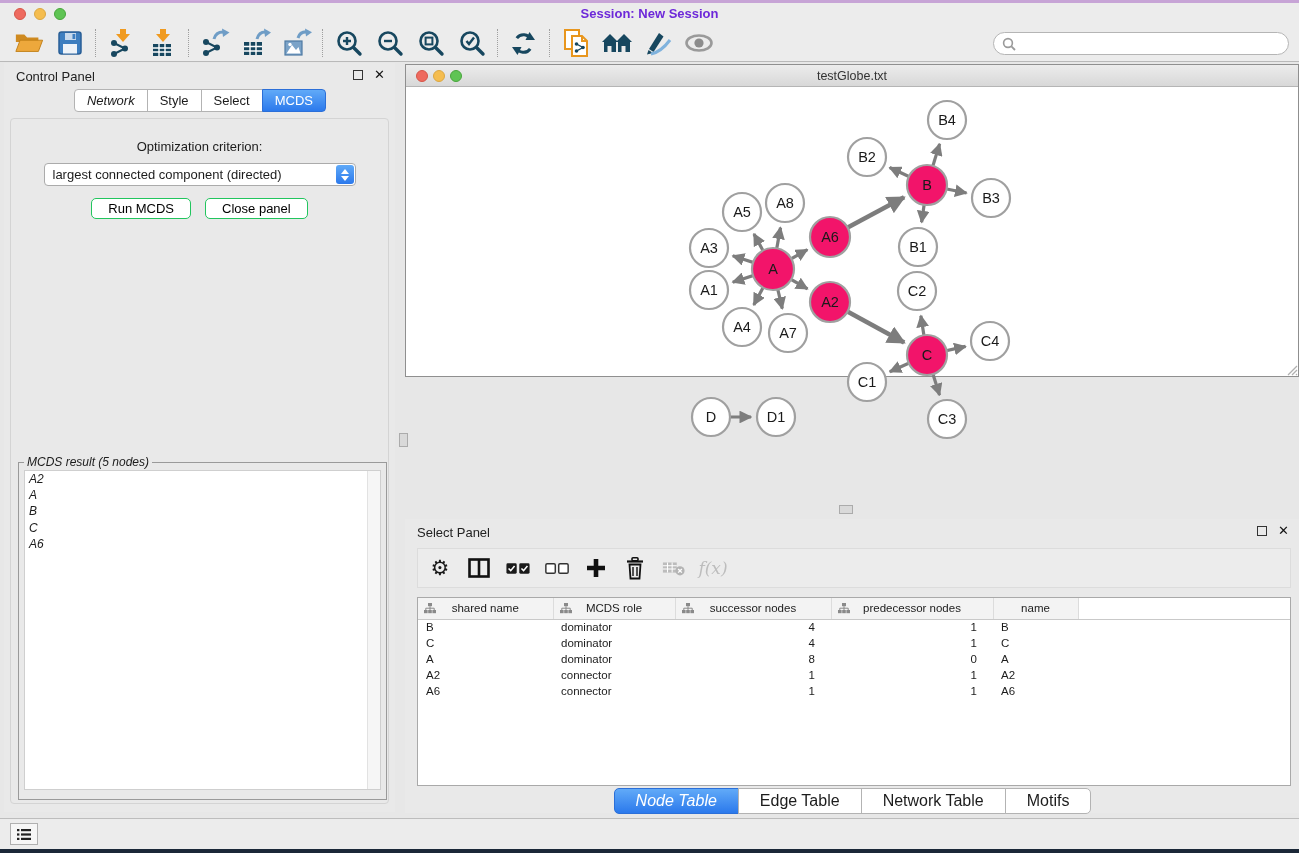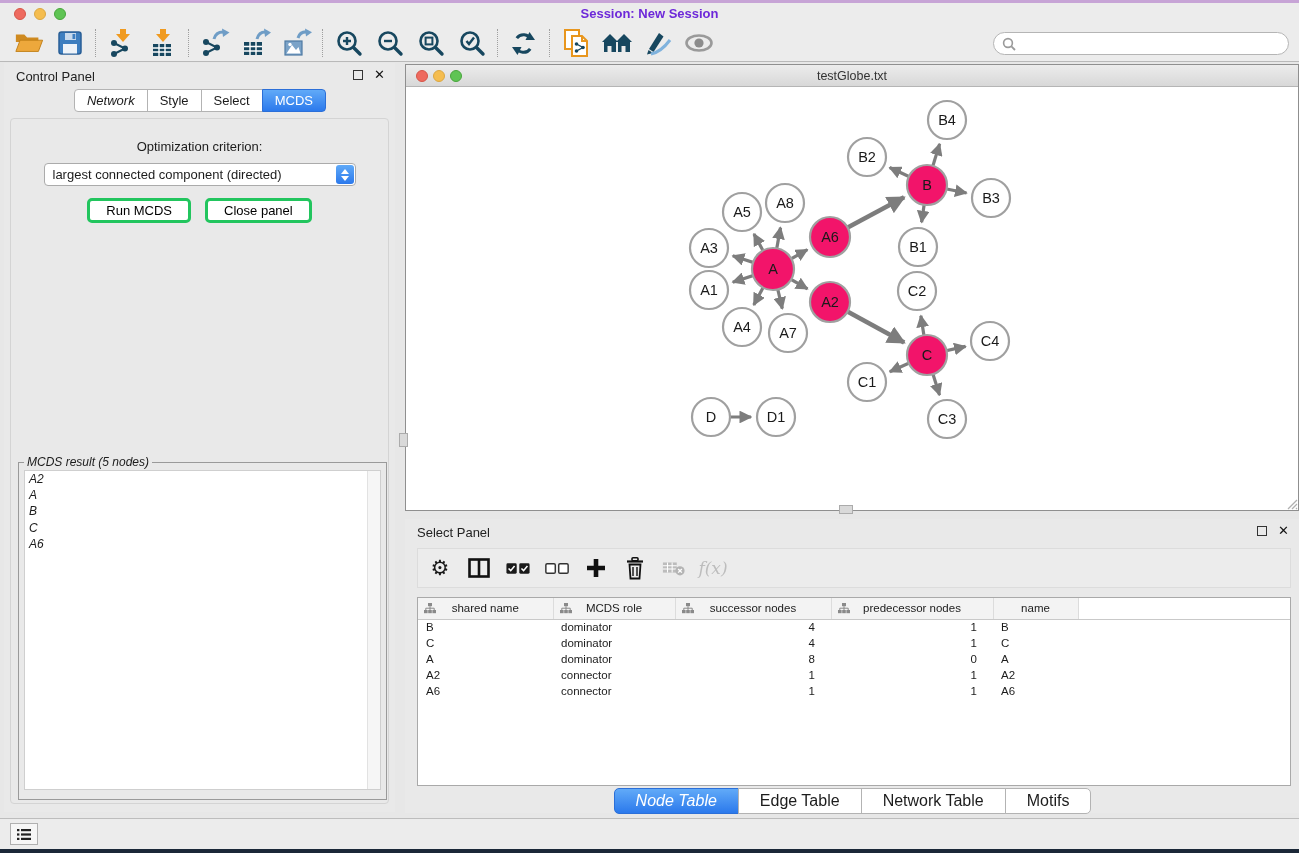--- a/index.html
+++ b/index.html
@@ -35,30 +35,30 @@
   .seg-tabs .tab:last-child { border-radius:0 4px 4px 0; }
   .seg-tabs .tab.active { background:linear-gradient(#61aaf8,#2b79ec); color:#fff; border-color:#2b6fd8; }
 
   .cp-body { position:absolute; left:6px; right:6px; top:55px; bottom:8px; border:1px solid #d4d4d4; border-radius:4px; }
   .opt-label { text-align:center; margin-top:20px; font-size:13px; }
   .dropdown { margin:9px auto 0; width:312px; height:23px; background:#fff; border:1px solid #ababab; border-radius:4px; position:relative; font-size:13px; line-height:21px; padding-left:8px; }
   .stepper { position:absolute; right:1px; top:1px; bottom:1px; width:18px; border-radius:3px; background:linear-gradient(#5fa9f8,#2b79ec); display:flex; flex-direction:column; align-items:center; justify-content:center; gap:2px; }
   .chev-up { width:0; height:0; border-left:4px solid transparent; border-right:4px solid transparent; border-bottom:5px solid #fff; }
   .chev-dn { width:0; height:0; border-left:4px solid transparent; border-right:4px solid transparent; border-top:5px solid #fff; }
   .btn-row { display:flex; justify-content:center; gap:14px; margin-top:12px; }
-  .btn { background:#fff; border:3px solid #22c55e; border-radius:5px; font-size:13px; padding:2px 16px; font-family:inherit; }
+  .btn { background:#fff; border:1px solid #22c55e; border-radius:5px; font-size:13px; padding:2px 16px; font-family:inherit; }
 
   .mcds-fieldset { position:absolute; left:14px; top:392px; width:369px; height:345px; border:1px solid #9a9a9a; background:#e9e9e9;font-style:italic; }
   .mcds-fieldset legend { font-size:12px; margin-left:5px; padding:0 3px; }
   .mcds-list { margin:1px 5px 5px 5px; height:320px; background:#fff; border:1px solid #cfcfcf; position:relative; font-size:12px; overflow:hidden; }
   .mcds-item { padding-left:4px; line-height:16.2px; }
   .scroll-track { position:absolute; right:0; top:0; bottom:0; width:13px; background:#f6f6f6; border-left:1px solid #e2e2e2; }
 
   
-  .net-win { position:absolute; left:405px; top:64px; width:894px; height:447px; background:#fff; border:1px solid #8f8f8f; }
+  .net-win { position:absolute; left:405px; top:64px; width:894px; height:313px; background:#fff; border:1px solid #8f8f8f; }
   .net-title { height:22px; background:linear-gradient(#ececec,#d8d8d8); border-bottom:1px solid #b5b5b5; position:relative; text-align:center; font-size:12.5px; line-height:22px; color:#333; }
   .net-title .tl { top:5px; }
   .net-title .tl.red { left:10px; } .net-title .tl.yellow { left:27px; } .net-title .tl.green { left:44px; }
   .net-canvas { position:absolute; left:0; top:22px; right:0; bottom:0; background:#fff; }
   .grip { position:absolute; right:0; bottom:0; }
   .h-left { position:absolute; left:399px; top:433px; width:9px; height:14px; background:#d9d9d9; border:1px solid #ababab; z-index:5; }
   .h-bottom { position:absolute; left:839px; top:505px; width:14px; height:9px; background:#d9d9d9; border:1px solid #ababab; z-index:5; }
 
   
   .table-panel { position:absolute; left:405px; top:519px; width:894px; height:294px; background:#e9e9e9; }

